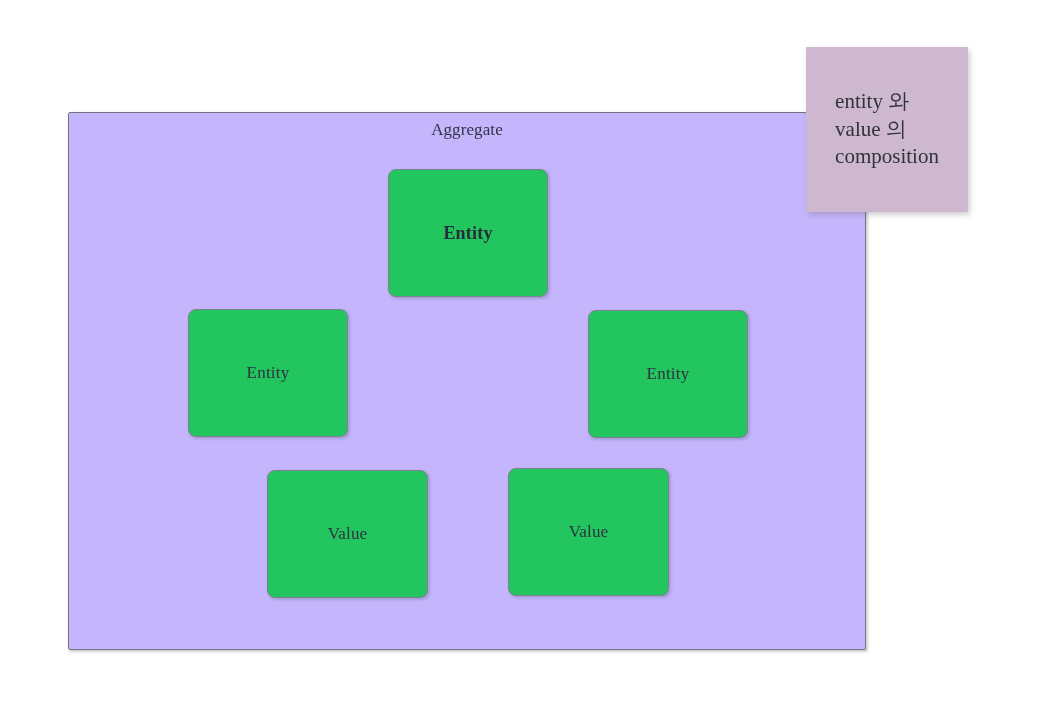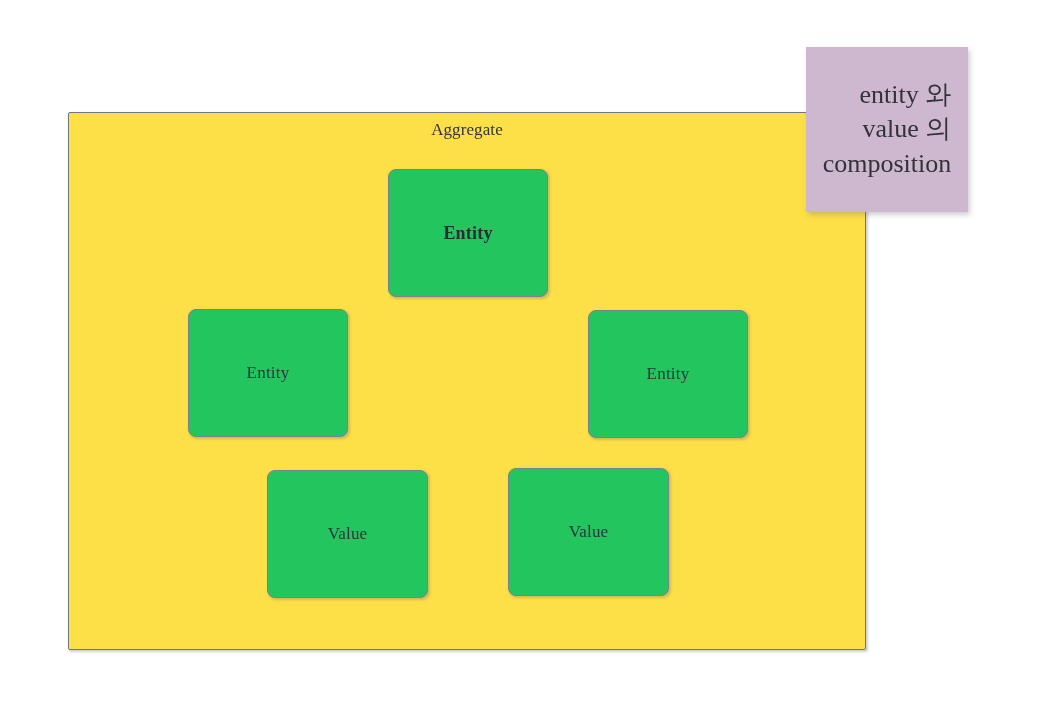--- a/index.html
+++ b/index.html
@@ -24,21 +24,21 @@
   
   .aggregate {
     position: absolute;
     left: 68px;
     top: 112px;
     width: 798px;
     height: 538px;
     box-sizing: border-box;
     border: 1px solid #6f7682;
     border-radius: 2px;
-    background: #fde047;
+    background: #c4b5fd;
     box-shadow: 1.5px 1.5px 2.5px rgba(90, 96, 110, 0.30);
     z-index: 1;
   }
 
   .aggregate-label {
     position: absolute;
     left: 0;
     top: 7px;
     width: 100%;
     text-align: center;
@@ -88,22 +88,22 @@
     height: 165px;
     background: #cdb8cf;
     box-shadow: 2px 3px 5px rgba(120, 110, 130, 0.33);
     display: flex;
     align-items: center;
     justify-content: center;
     z-index: 5;
   }
 
   .sticky-text {
-    text-align: right;
-    font-size: 26px;
+    text-align: left;
+    font-size: 21px;
     line-height: 1.33;
     color: #32323a;
     padding: 0 6px;
     white-space: pre-line;
   }
 </style>
 </head>
 <body>
 
 <div id="canvas">

